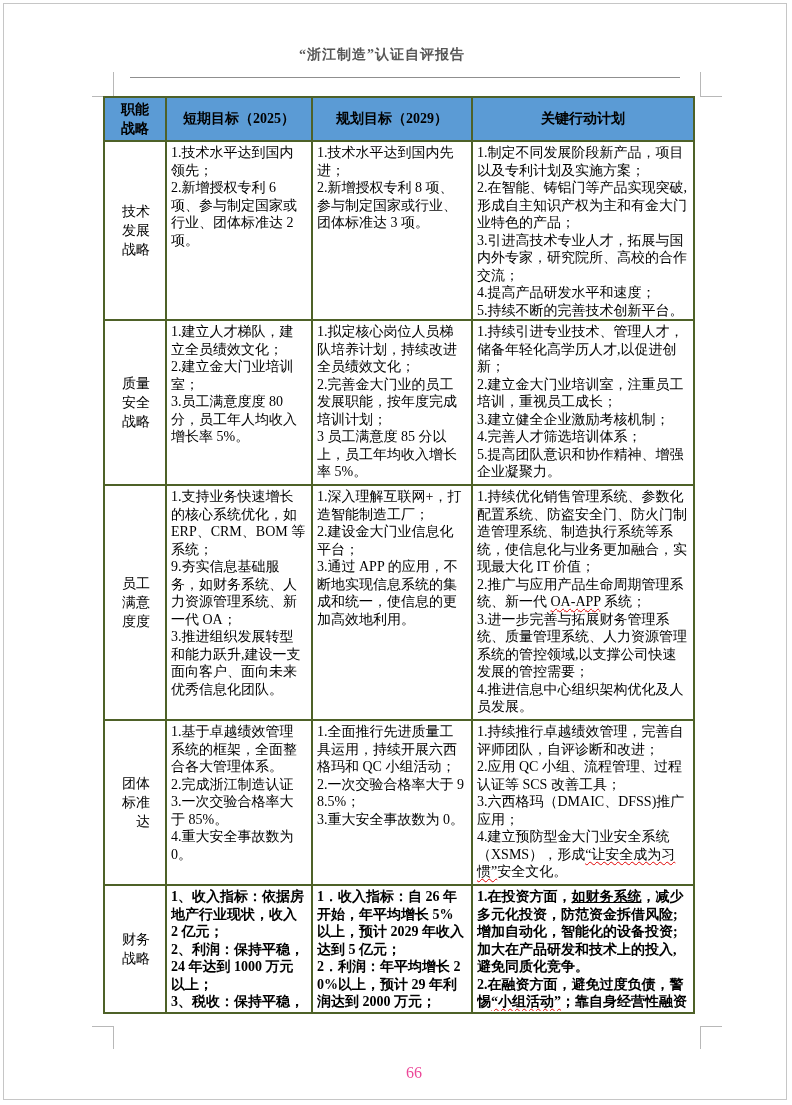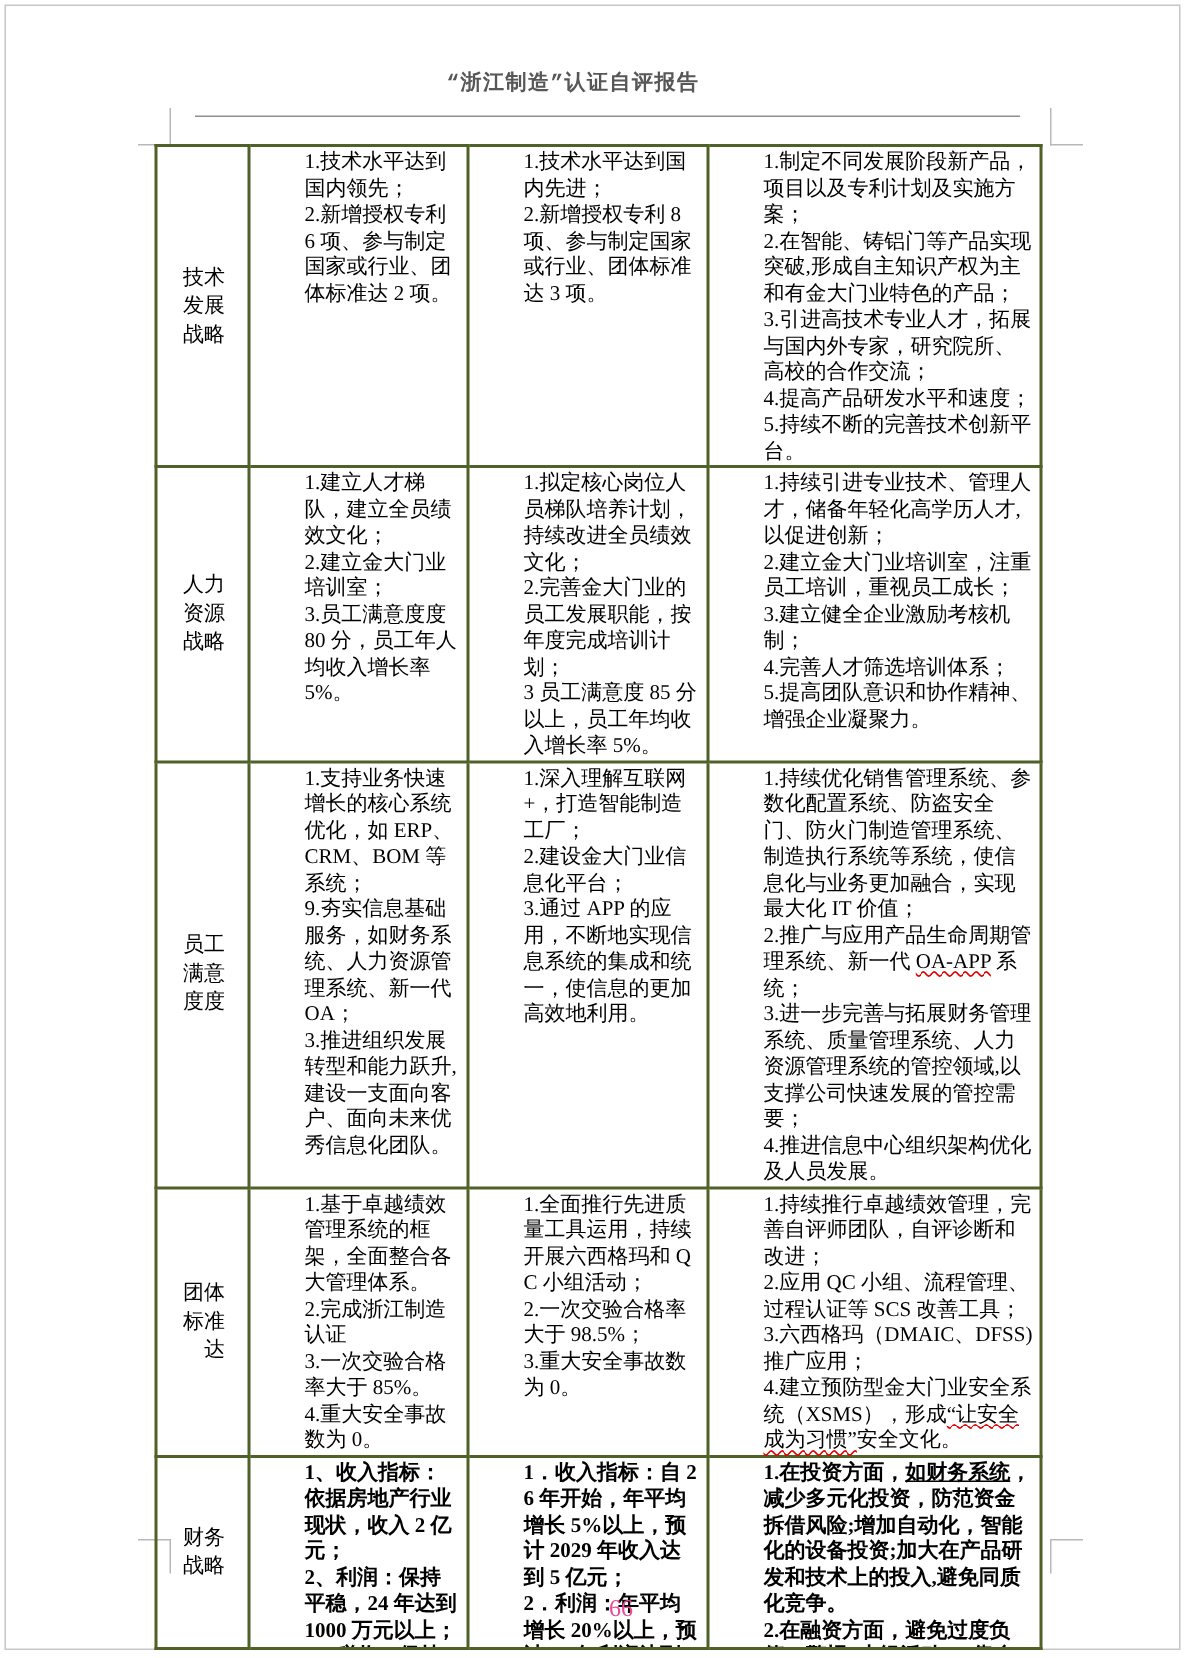--- a/index.html
+++ b/index.html
@@ -7,21 +7,21 @@
     width:792px;height:1105px;position:relative;background:#ffffff;
     font-family:"Liberation Serif","DejaVu Serif",serif;color:#000;
     overflow:hidden;
   }
   .page-border{
     position:absolute;left:3px;top:3px;width:784px;height:1097px;
     border:1px solid #c6c6c6;box-sizing:border-box;pointer-events:none;
   }
   .doc-header{
     position:absolute;top:46px;left:0;width:764px;text-align:center;
-    font-family:Liberation Mono, monospace;
+    font-family:Liberation Serif, serif;
     font-size:14px;font-weight:bold;color:#575757;letter-spacing:1px;
   }
   .header-rule{
     position:absolute;top:77px;left:130px;width:550px;height:0;
     border-top:1px solid #8f8f8f;
   }
   .crop{position:absolute;background:#b8b8b8;}
   
   .main-table{
     position:absolute;left:103px;top:96px;width:590px;
@@ -31,21 +31,21 @@
     border:2px solid #4e6128;box-sizing:border-box;
     font-size:14px;
   }
   .main-table th{
     background:#5b9bd5;color:#000;font-weight:bold;text-align:center;
     vertical-align:middle;line-height:18px;padding:2px;
   }
   .main-table td{
     vertical-align:top;padding:2px 4px 0 4px;line-height:17.5px;
   }
-  .cell-text{white-space:pre-wrap;word-break:break-all;margin-left:32px;}
+  .cell-text{white-space:pre-wrap;word-break:break-all;}
   .strategy-cell{text-align:right;vertical-align:middle !important;padding:0 !important;}
   .strategy-inner{width:30px;margin:0 auto;line-height:19px;white-space:normal;}
   tr.row-h{height:44px;}
   tr.row-1{height:175px;}
   tr.row-2{height:165px;}
   tr.row-3{height:235px;}
   tr.row-4{height:165px;}
   tr.row-5{height:128px;}
   tr.row-5 .cell-text{max-height:124px;overflow:hidden;font-weight:bold;}
   .u-line{text-decoration:underline;}
@@ -79,20 +79,28 @@
 <div class="crop" style="left:700px;top:1026px;width:1px;height:23px;"></div>
 
 <table class="main-table">
   <colgroup>
     <col style="width:62px">
       <col style="width:146px">
       <col style="width:160px">
       <col style="width:222px">
   </colgroup>
   <tbody>
+      <tr class="row-h">
+    <th>
+          <div class="strategy-inner">职能战略</div>
+        </th>
+    <th>短期目标（2025）</th>
+    <th>规划目标（2029）</th>
+    <th>关键行动计划</th>
+  </tr>
   <tr class="row-1">
     <td class="strategy-cell">
           <div class="strategy-inner">技术发展战略</div>
         </td>
     <td>
           <div class="cell-text rich">1.技术水平达到国内领先；
 2.新增授权专利 6 项、参与制定国家或行业、团体标准达 2 项。</div>
         </td>
     <td>
           <div class="cell-text rich">1.技术水平达到国内先进；
@@ -101,21 +109,21 @@
     <td>
           <div class="cell-text rich">1.制定不同发展阶段新产品，项目以及专利计划及实施方案；
 2.在智能、铸铝门等产品实现突破,形成自主知识产权为主和有金大门业特色的产品；
 3.引进高技术专业人才，拓展与国内外专家，研究院所、高校的合作交流；
 4.提高产品研发水平和速度；
 5.持续不断的完善技术创新平台。</div>
         </td>
   </tr>
   <tr class="row-2">
     <td class="strategy-cell">
-          <div class="strategy-inner">人力资源战略</div>
+          <div class="strategy-inner">质量安全战略</div>
         </td>
     <td>
           <div class="cell-text rich">1.建立人才梯队，建立全员绩效文化；
 2.建立金大门业培训室；
 3.员工满意度度 80 分，员工年人均收入增长率 5%。</div>
         </td>
     <td>
           <div class="cell-text rich">1.拟定核心岗位人员梯队培养计划，持续改进全员绩效文化；
 2.完善金大门业的员工发展职能，按年度完成培训计划；
 3 员工满意度 85 分以上，员工年均收入增长率 5%。</div>

